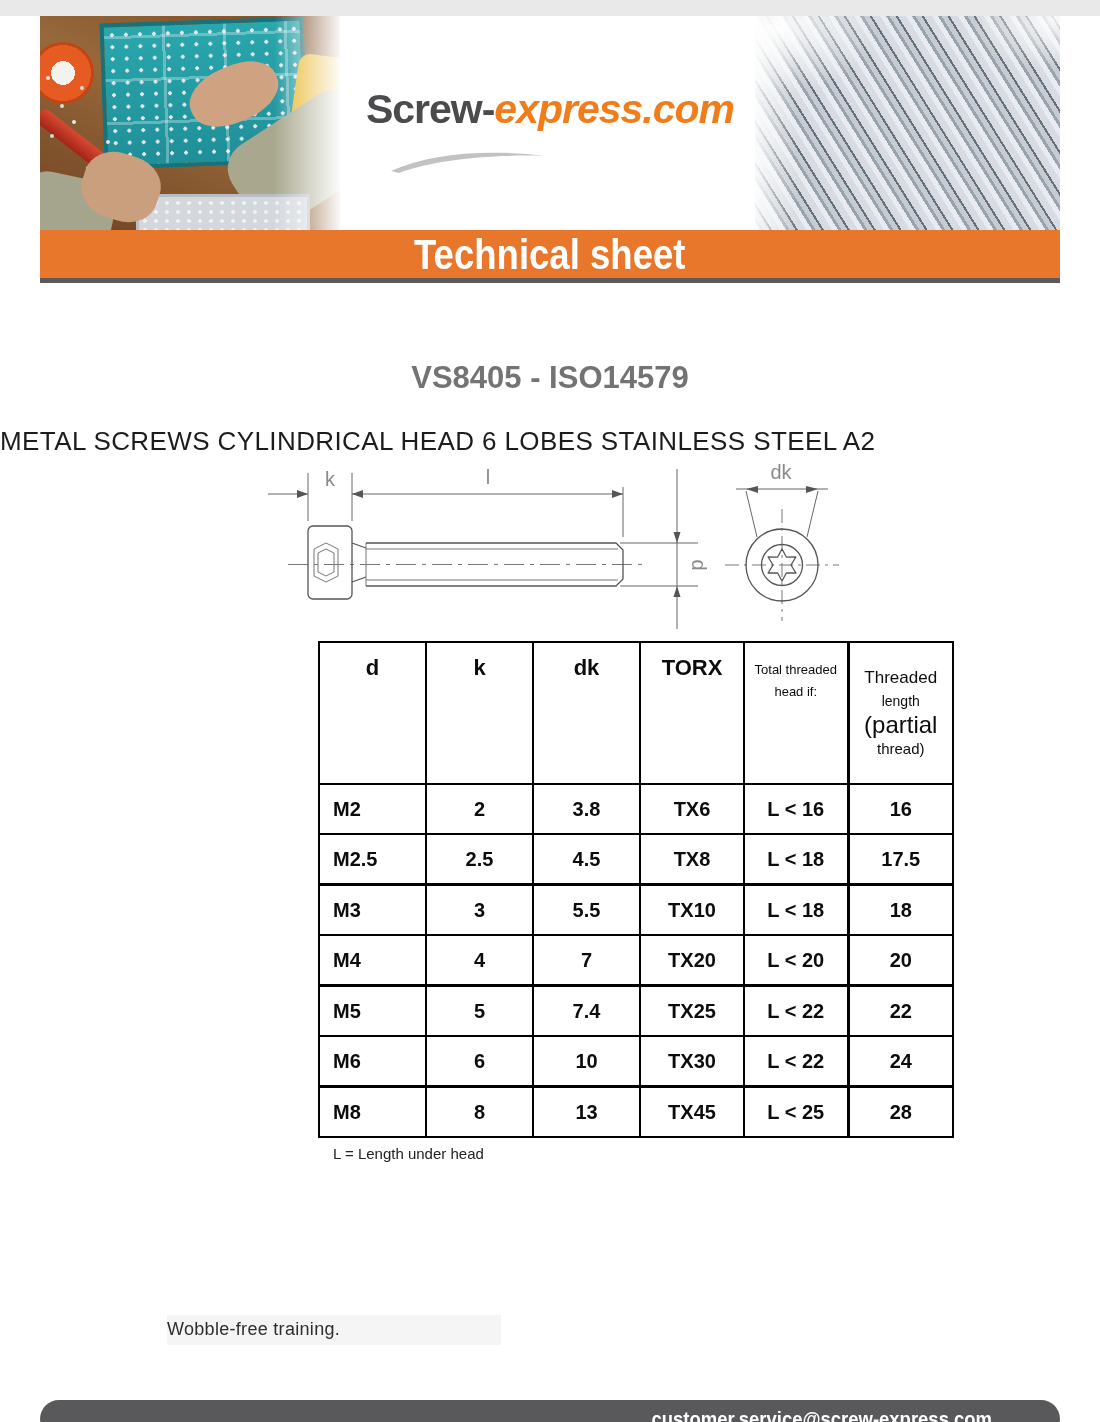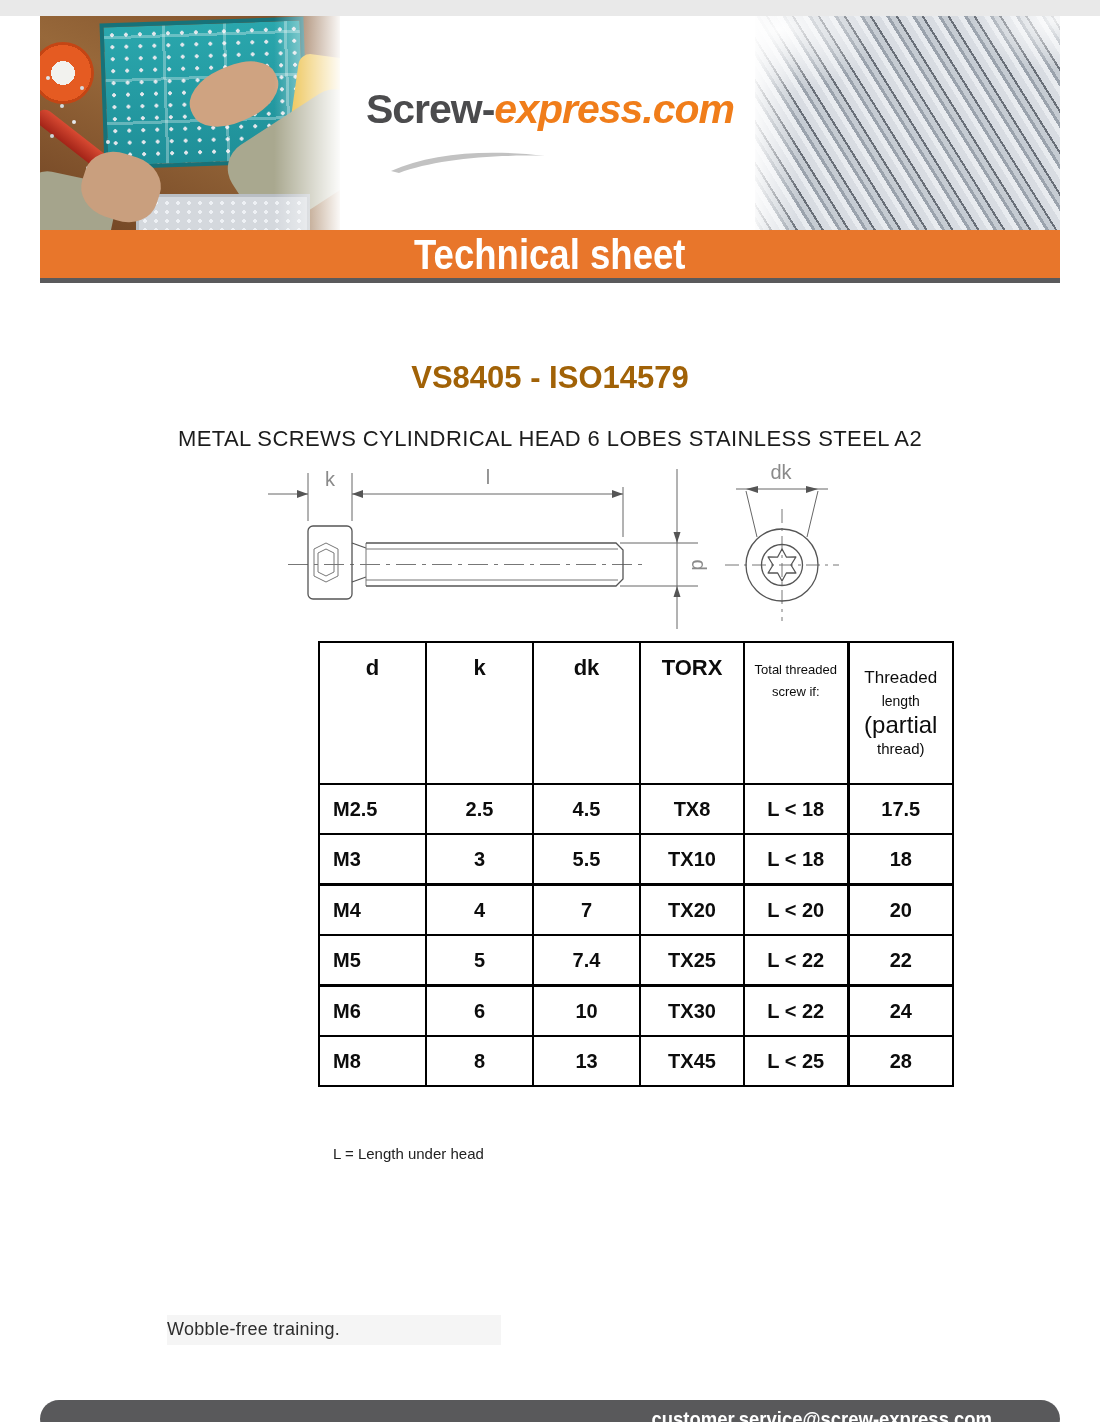--- a/index.html
+++ b/index.html
@@ -49,23 +49,23 @@
   .logo-swoosh{position:absolute;left:388px;top:134px;width:160px;height:24px;}
 
   .banner{position:absolute;left:40px;top:214px;width:1020px;height:48px;background:#e8762b;
           text-align:center;line-height:49px;}
   .banner .banner-text{display:inline-block;color:#ffffff;font-size:43px;font-weight:bold;
           transform:scaleX(.85);transform-origin:center;letter-spacing:0;}
   .banner-underline{position:absolute;left:40px;top:262px;width:1020px;height:5px;background:#5a5a5c;}
 
   
   .doc-title{position:absolute;left:0;top:344px;width:1100px;text-align:center;
-             font-size:31px;font-weight:bold;color:#a16207;}
-  .doc-subtitle{position:absolute;left:0;top:410px;width:1100px;text-align:center;
-             font-size:22px;color:#1c1c1c;letter-spacing:.4px;}
+             font-size:31px;font-weight:bold;color:#737373;}
+  .doc-subtitle{position:absolute;left:0;top:410px;width:1100px;
+             font-size:26px;color:#1c1c1c;letter-spacing:.4px;}
   .note{position:absolute;left:333px;top:1129px;font-size:15px;color:#222;}
   .tagline-bg{position:absolute;left:167px;top:1299px;width:334px;height:30px;background:#f5f5f5;}
   .tagline{position:absolute;left:167px;top:1303px;font-size:18px;color:#2e2e2e;letter-spacing:.3px;}
 
   
   .drawing{position:absolute;left:260px;top:445px;}
   .drawing .ln{stroke:#555;stroke-width:1.3;fill:none;}
   .drawing .thin{stroke:#777;stroke-width:1;fill:none;}
   .drawing .dim{stroke:#666;stroke-width:1;fill:none;}
   .drawing .arr{fill:#555;stroke:none;}
@@ -199,32 +199,40 @@
         <col style="width:105px">
     </colgroup>
     <thead>
       <tr>
         <th class="main">d</th>
         <th class="main">k</th>
         <th class="main">dk</th>
         <th class="main">TORX</th>
         <th class="small">
           <span>Total threaded</span><br>
-          <span>screw if:</span>
+          <span>head if:</span>
         </th>
         <th class="mixed">
           <span class="l1">Threaded</span>
           <span class="l2">length</span>
           <span class="l3">(partial</span>
           <span class="l4">thread)</span>
         </th>
       </tr>
     </thead>
     <tbody>
         <tr>
+          <td class="c0">M2</td>
+          <td class="c1">2</td>
+          <td class="c2">3.8</td>
+          <td class="c3">TX6</td>
+          <td class="c4">L &lt; 16</td>
+          <td class="c5">16</td>
+        </tr>
+        <tr>
           <td class="c0">M2.5</td>
           <td class="c1">2.5</td>
           <td class="c2">4.5</td>
           <td class="c3">TX8</td>
           <td class="c4">L &lt; 18</td>
           <td class="c5">17.5</td>
         </tr>
         <tr>
           <td class="c0">M3</td>
           <td class="c1">3</td>

